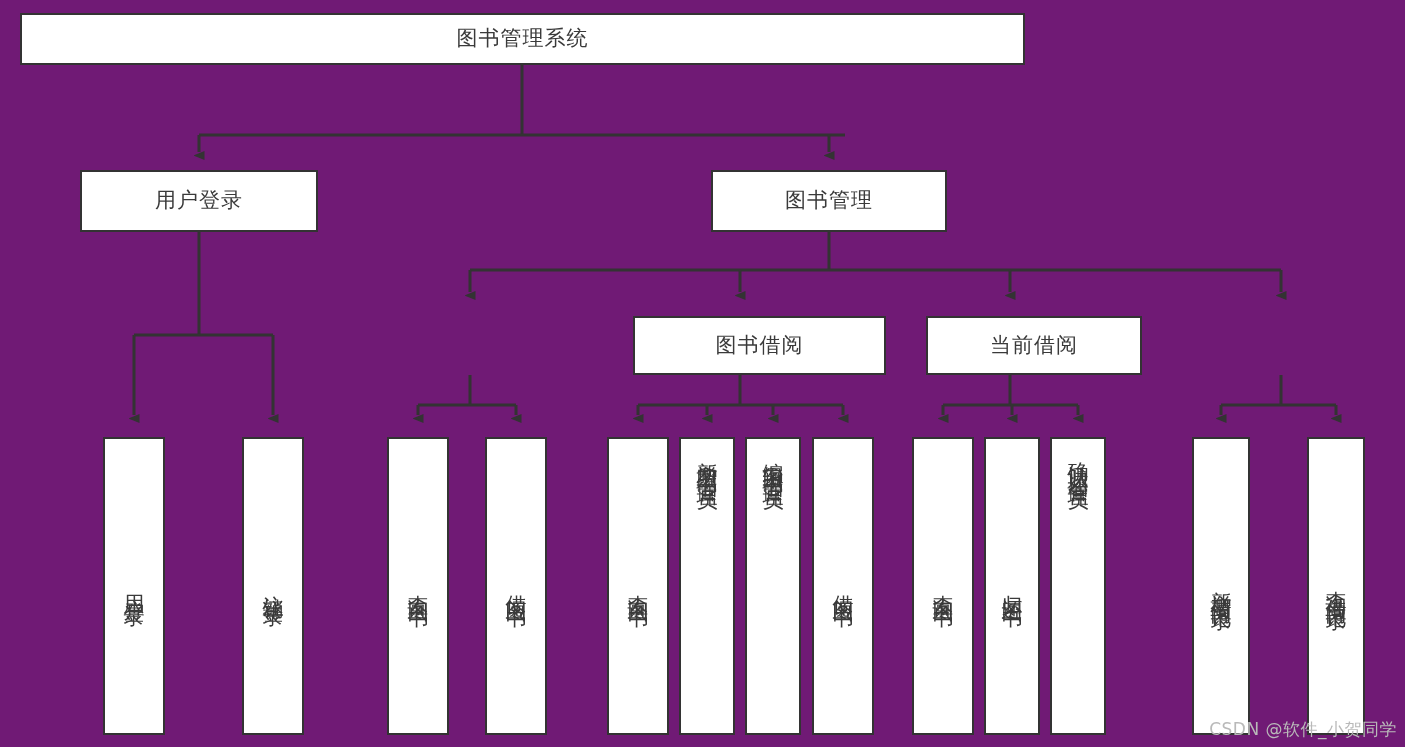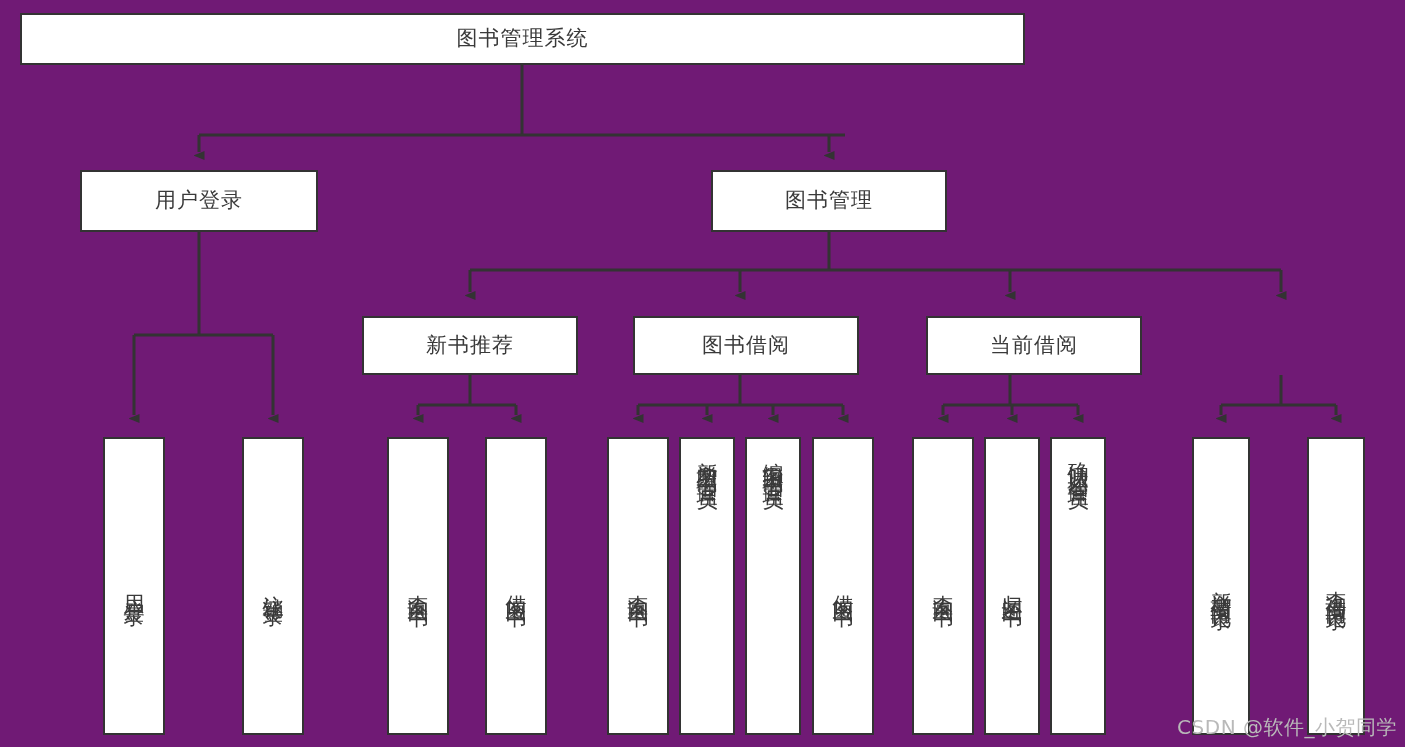--- a/index.html
+++ b/index.html
@@ -61,21 +61,21 @@
     padding-top: 6px;
   }
   .leaf-box.center-v {
     align-items: center;
     padding-top: 0;
   }
   .watermark {
     position: absolute;
     right: 8px;
     bottom: 6px;
-    font-size: 20px;
+    font-size: 17px;
     color: #b9b9b9;
     letter-spacing: 0.5px;
     white-space: nowrap;
     pointer-events: none;
   }
 </style>
 </head>
 <body>
 
 <div id="diagram-root">
@@ -134,24 +134,21 @@
     <span class="node-label-h">图书管理系统</span>
   </div>
 
   <div class="node-box" style="left:80px; top:170px; width:238px; height:62px;">
     <span class="node-label-h">用户登录</span>
   </div>
   <div class="node-box" style="left:711px; top:170px; width:236px; height:62px;">
     <span class="node-label-h">图书管理</span>
   </div>
 
-  <div class="node-box" style="left:362px; top:316px; width:216px; height:59px;">
-    <span class="node-label-h">新书推荐</span>
-  </div>
-  <div class="node-box" style="left:633px; top:316px; width:226px; height:59px;">
+  <div class="node-box" style="left:633px; top:316px; width:253px; height:59px;">
     <span class="node-label-h">图书借阅</span>
   </div>
   <div class="node-box" style="left:902px; top:316px; width:216px; height:59px;margin-left:24px;">
     <span class="node-label-h">当前借阅</span>
   </div>
 
   <div class="node-box leaf-box center-v" style="left:103px; top:437px; width:62px; height:298px;">
     <span class="node-label-v">用户登录</span>
   </div>
   <div class="node-box leaf-box center-v" style="left:242px; top:437px; width:62px; height:298px;">

